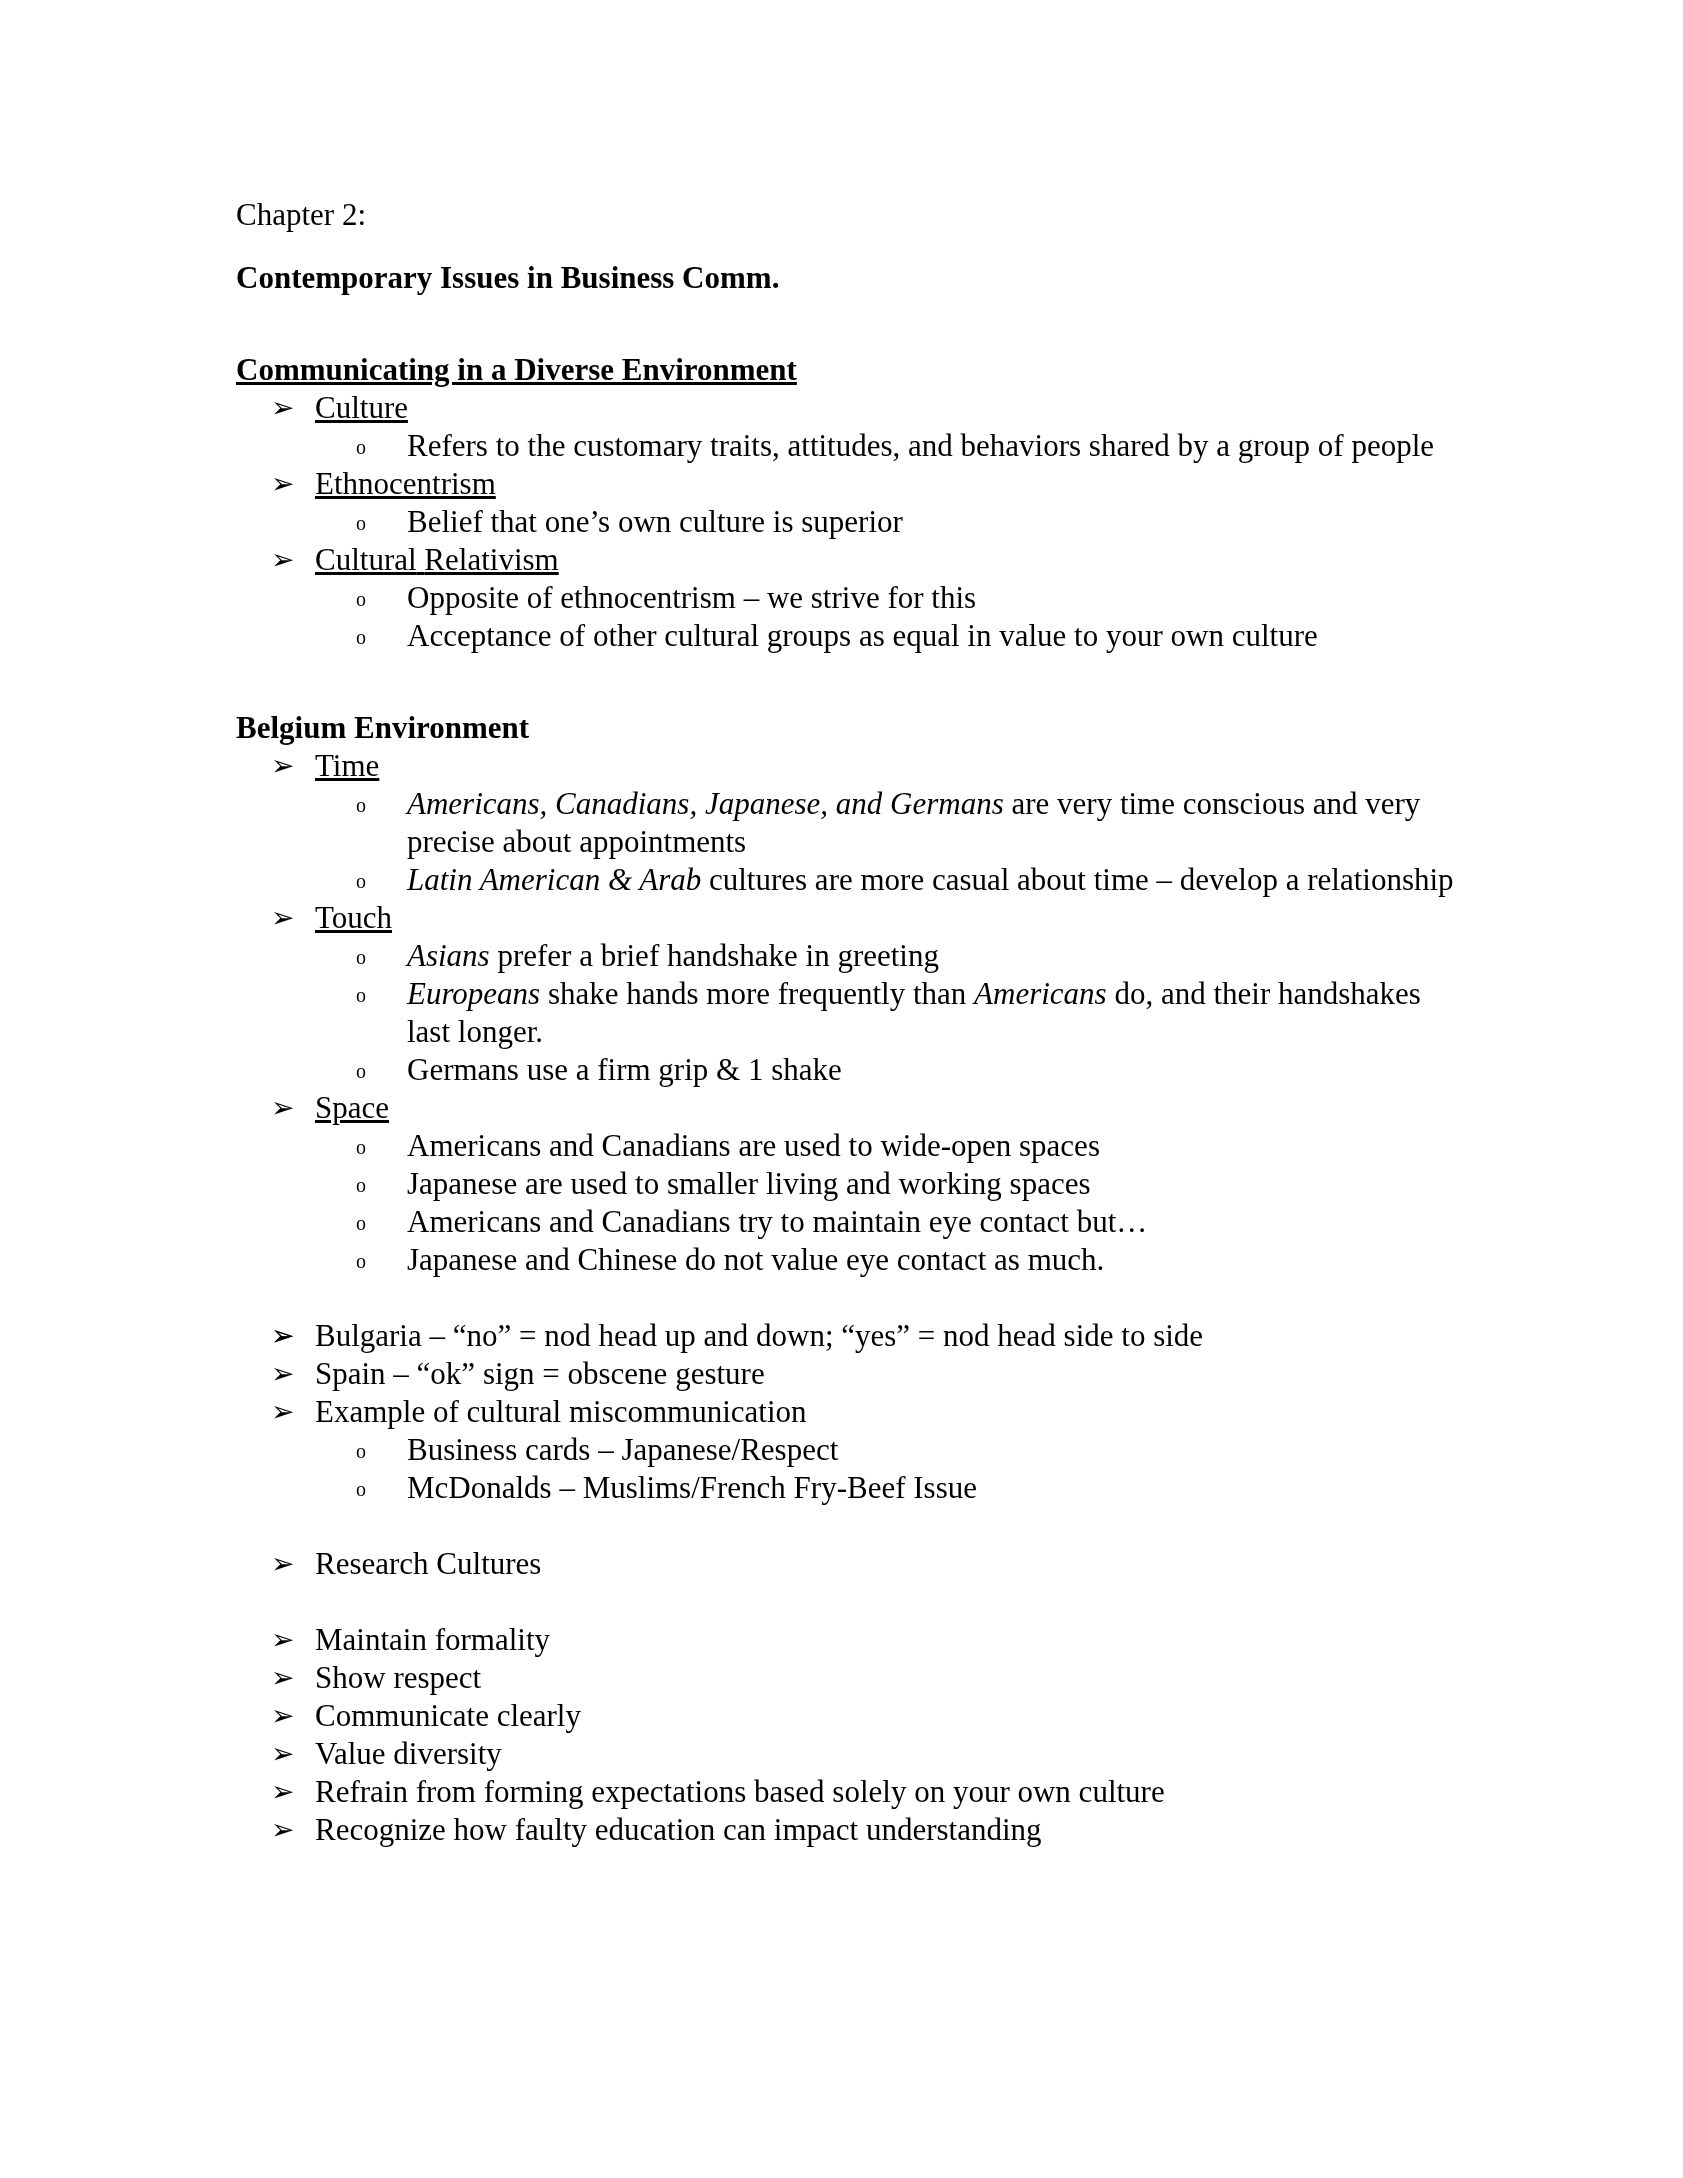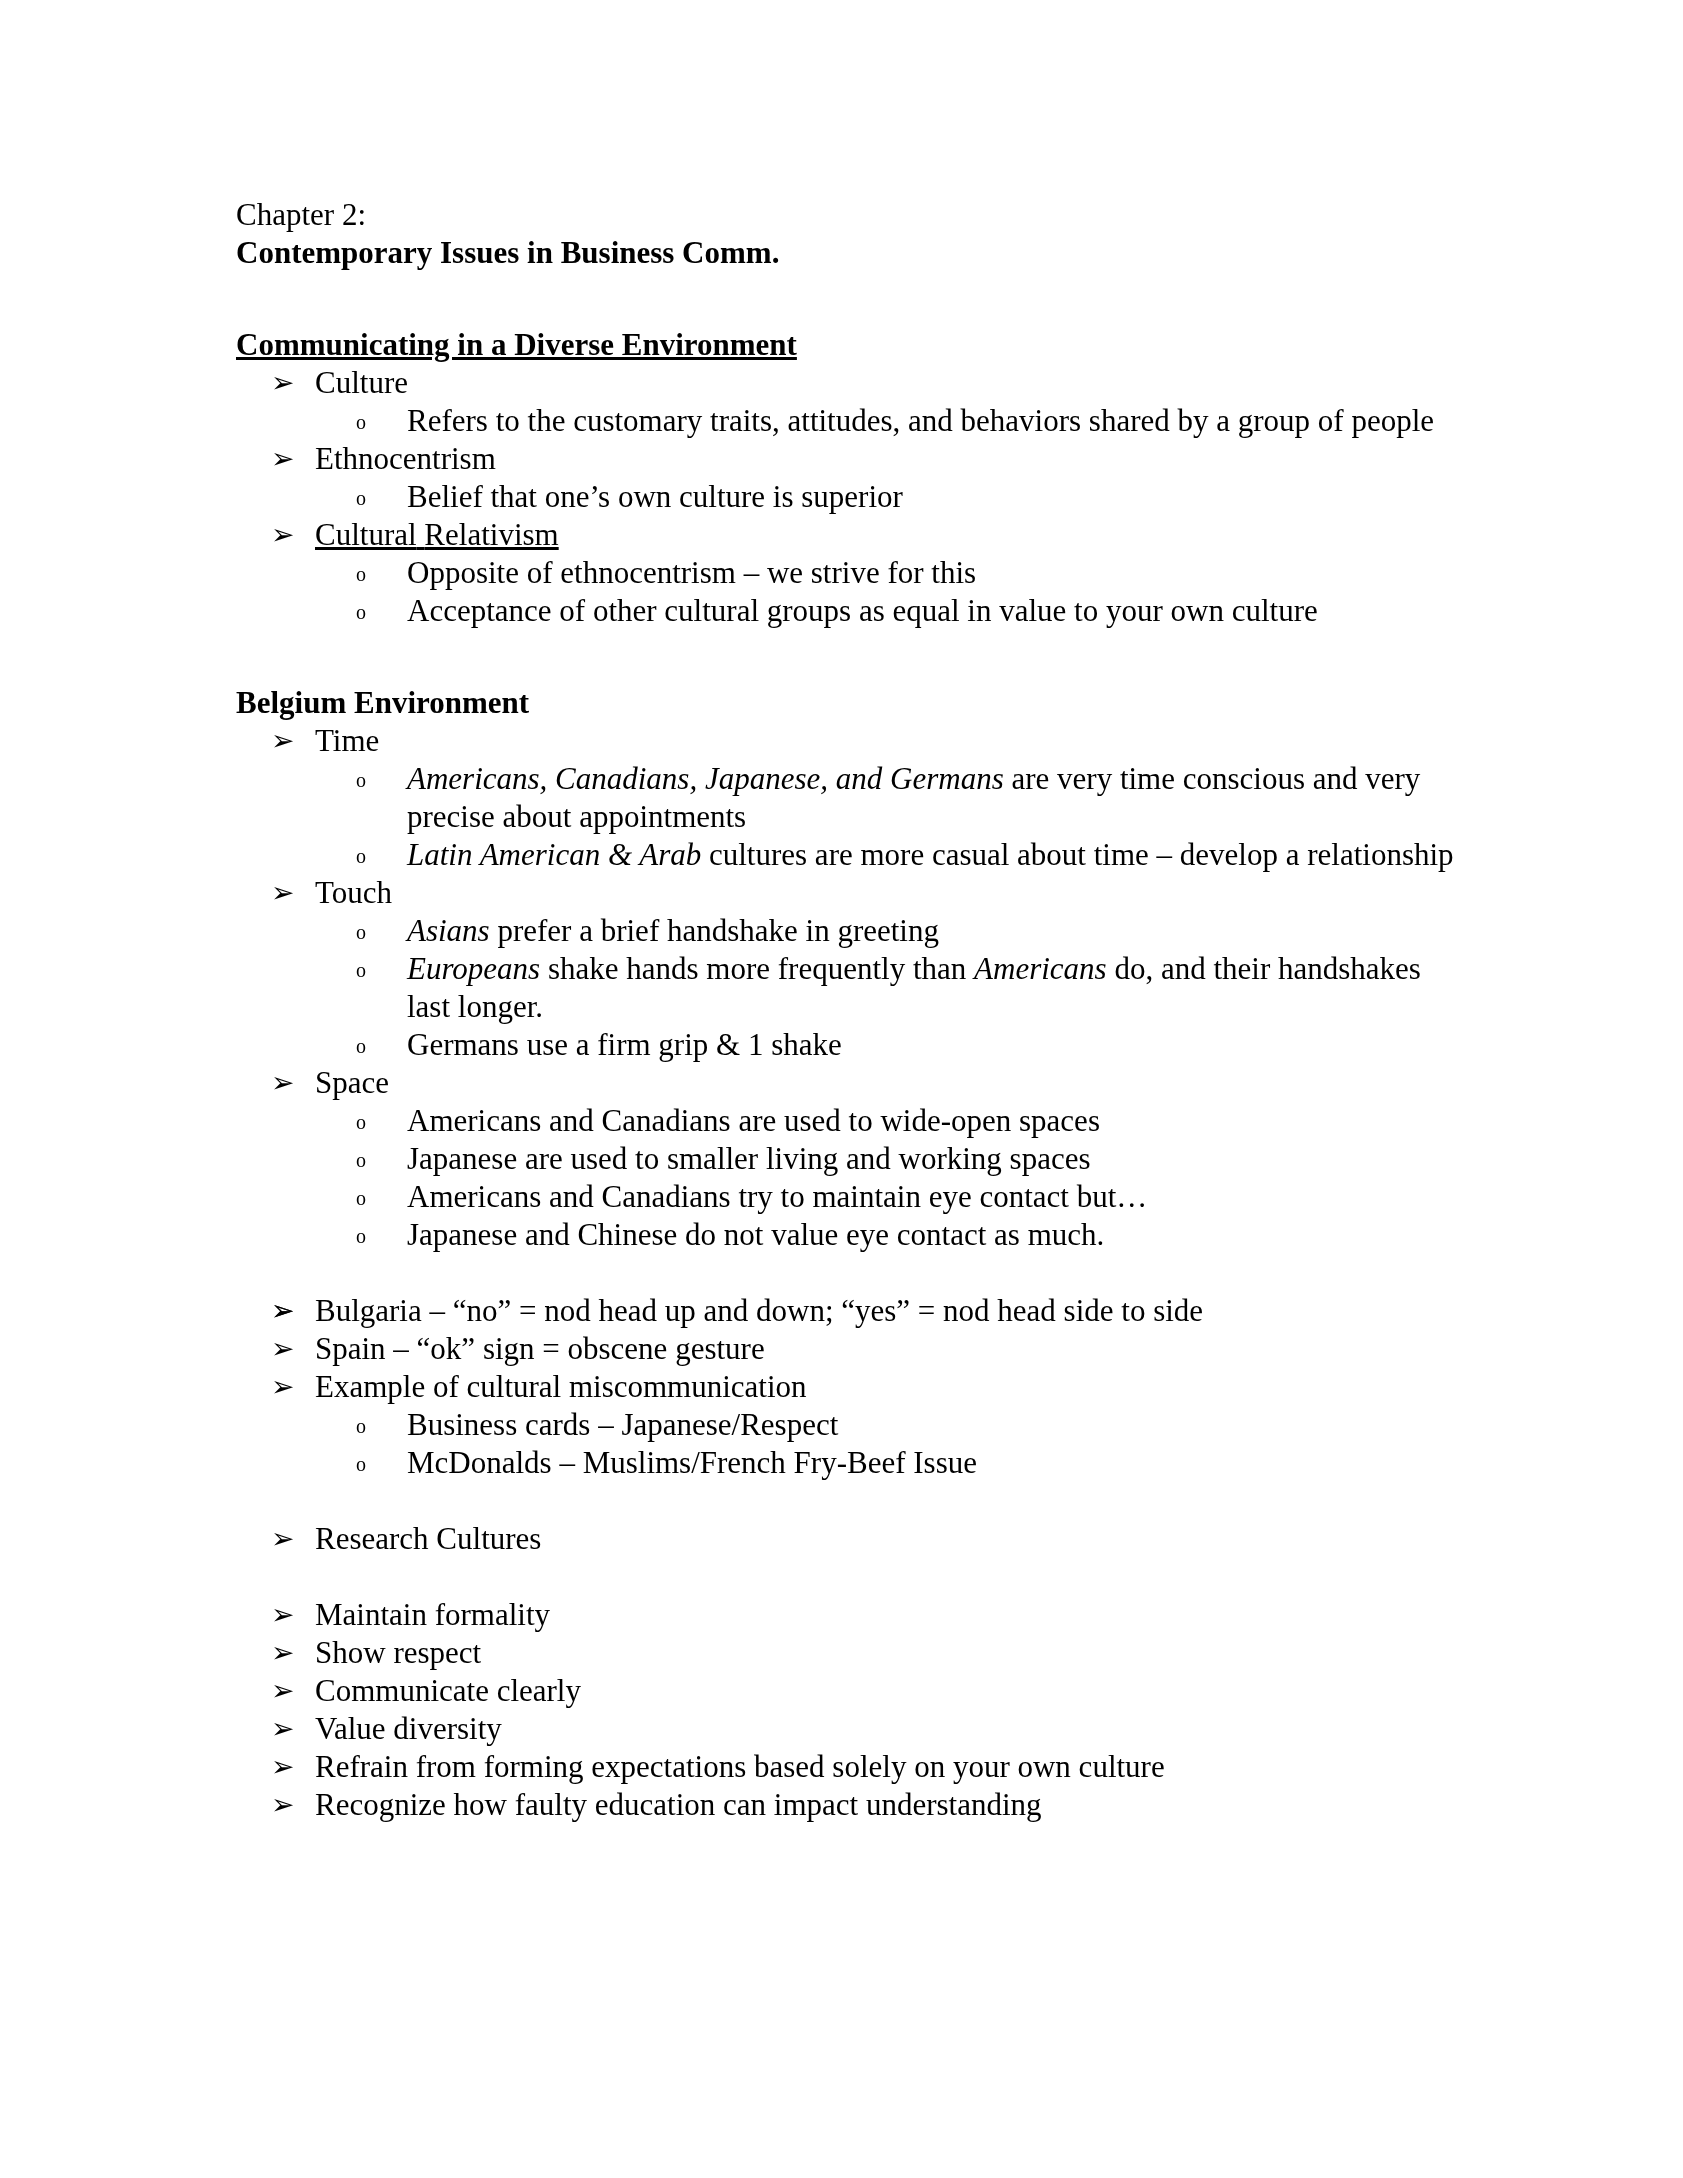--- a/index.html
+++ b/index.html
@@ -26,21 +26,21 @@
     font-size: 31px;
     line-height: 38px;
   }
 
   
   .title-line {
     font-size: 31px;
     line-height: 38px;
     white-space: pre-wrap;
   }
-  .title-line.bold { font-weight: bold; }
+  .title-line.bold { font-weight: bold; margin-top: 25px; }
 
   .section-head {
     font-weight: bold;
     font-size: 31px;
     line-height: 38px;
     margin-top: 16px;
   }
   .section-head.underline { text-decoration: underline; }
 
   .spacer { height: 38px; }
@@ -77,21 +77,21 @@
   ul.lvl2 > li > .marker {
     position: absolute;
     left: 26px;
     top: 0;
     font-size: 20px;
     line-height: 40px;
     font-family: "Liberation Serif", serif;
   }
 
   .txt { display: inline; }
-  .u { }
+  .u { text-decoration: underline; }
   .u-split > span { text-decoration: underline; }
   .it { font-style: italic; text-align: center; }
   .gap { text-decoration: none; }
 
   .blank-row { height: 38px; }
 </style>
 </head>
 <body>
 
 <div class="page">

